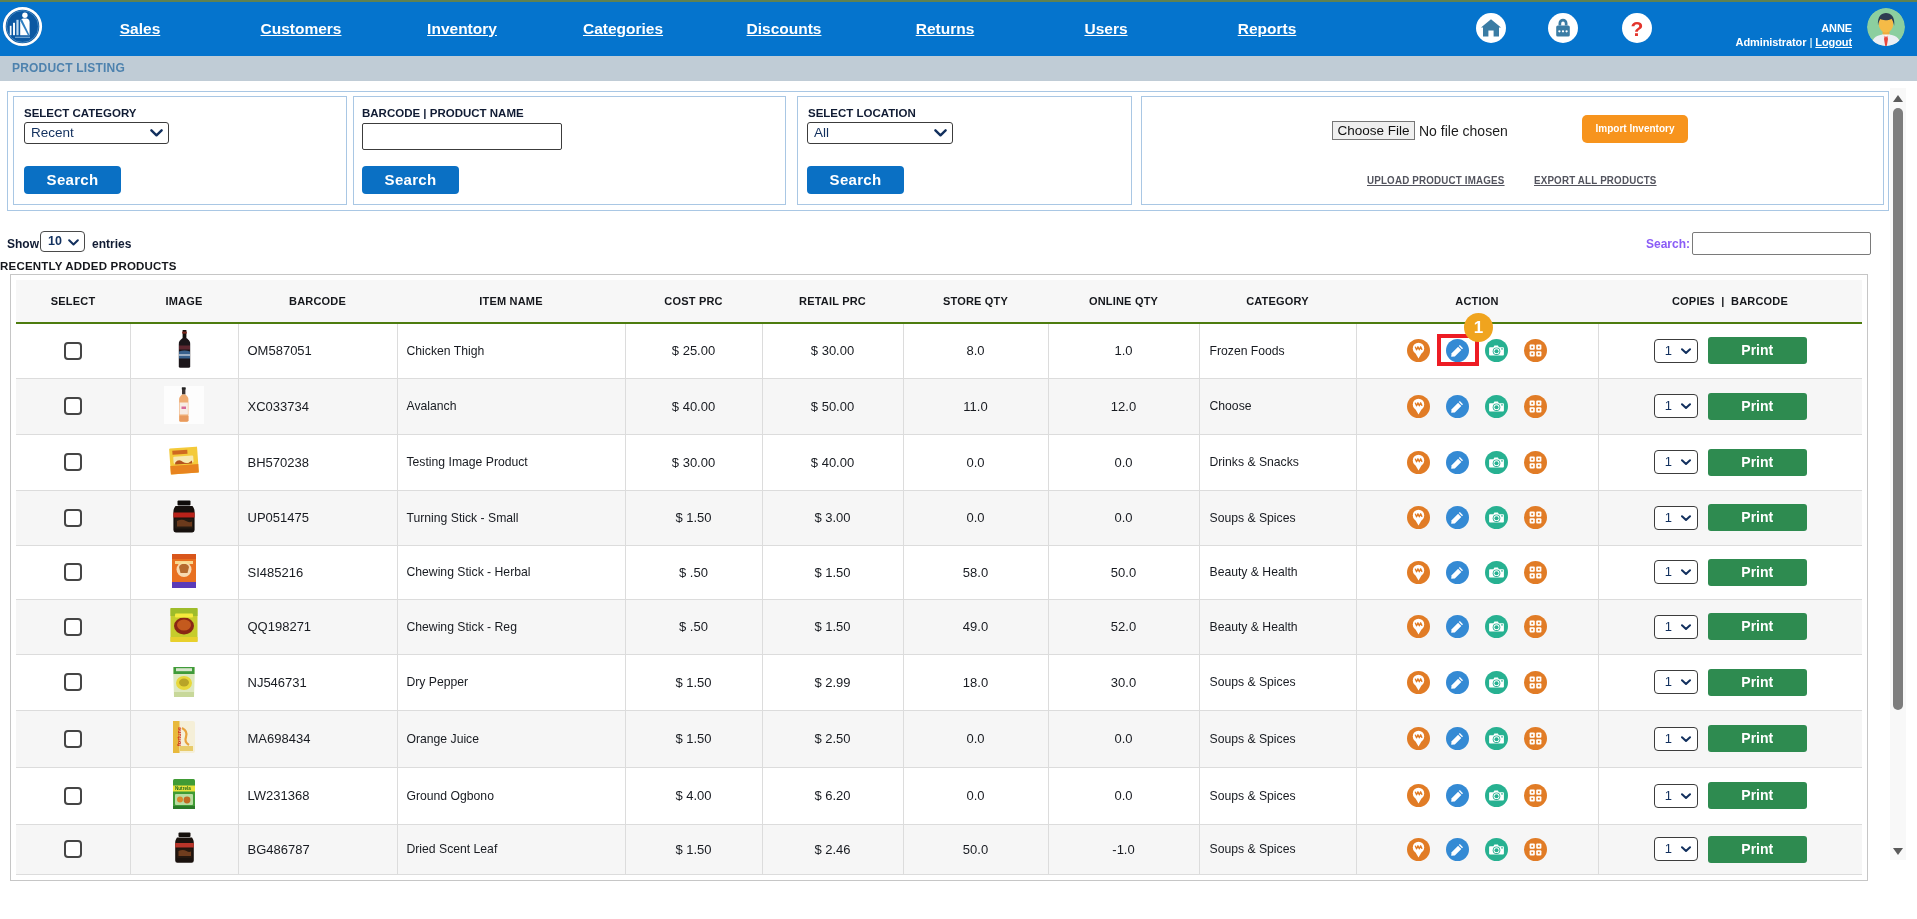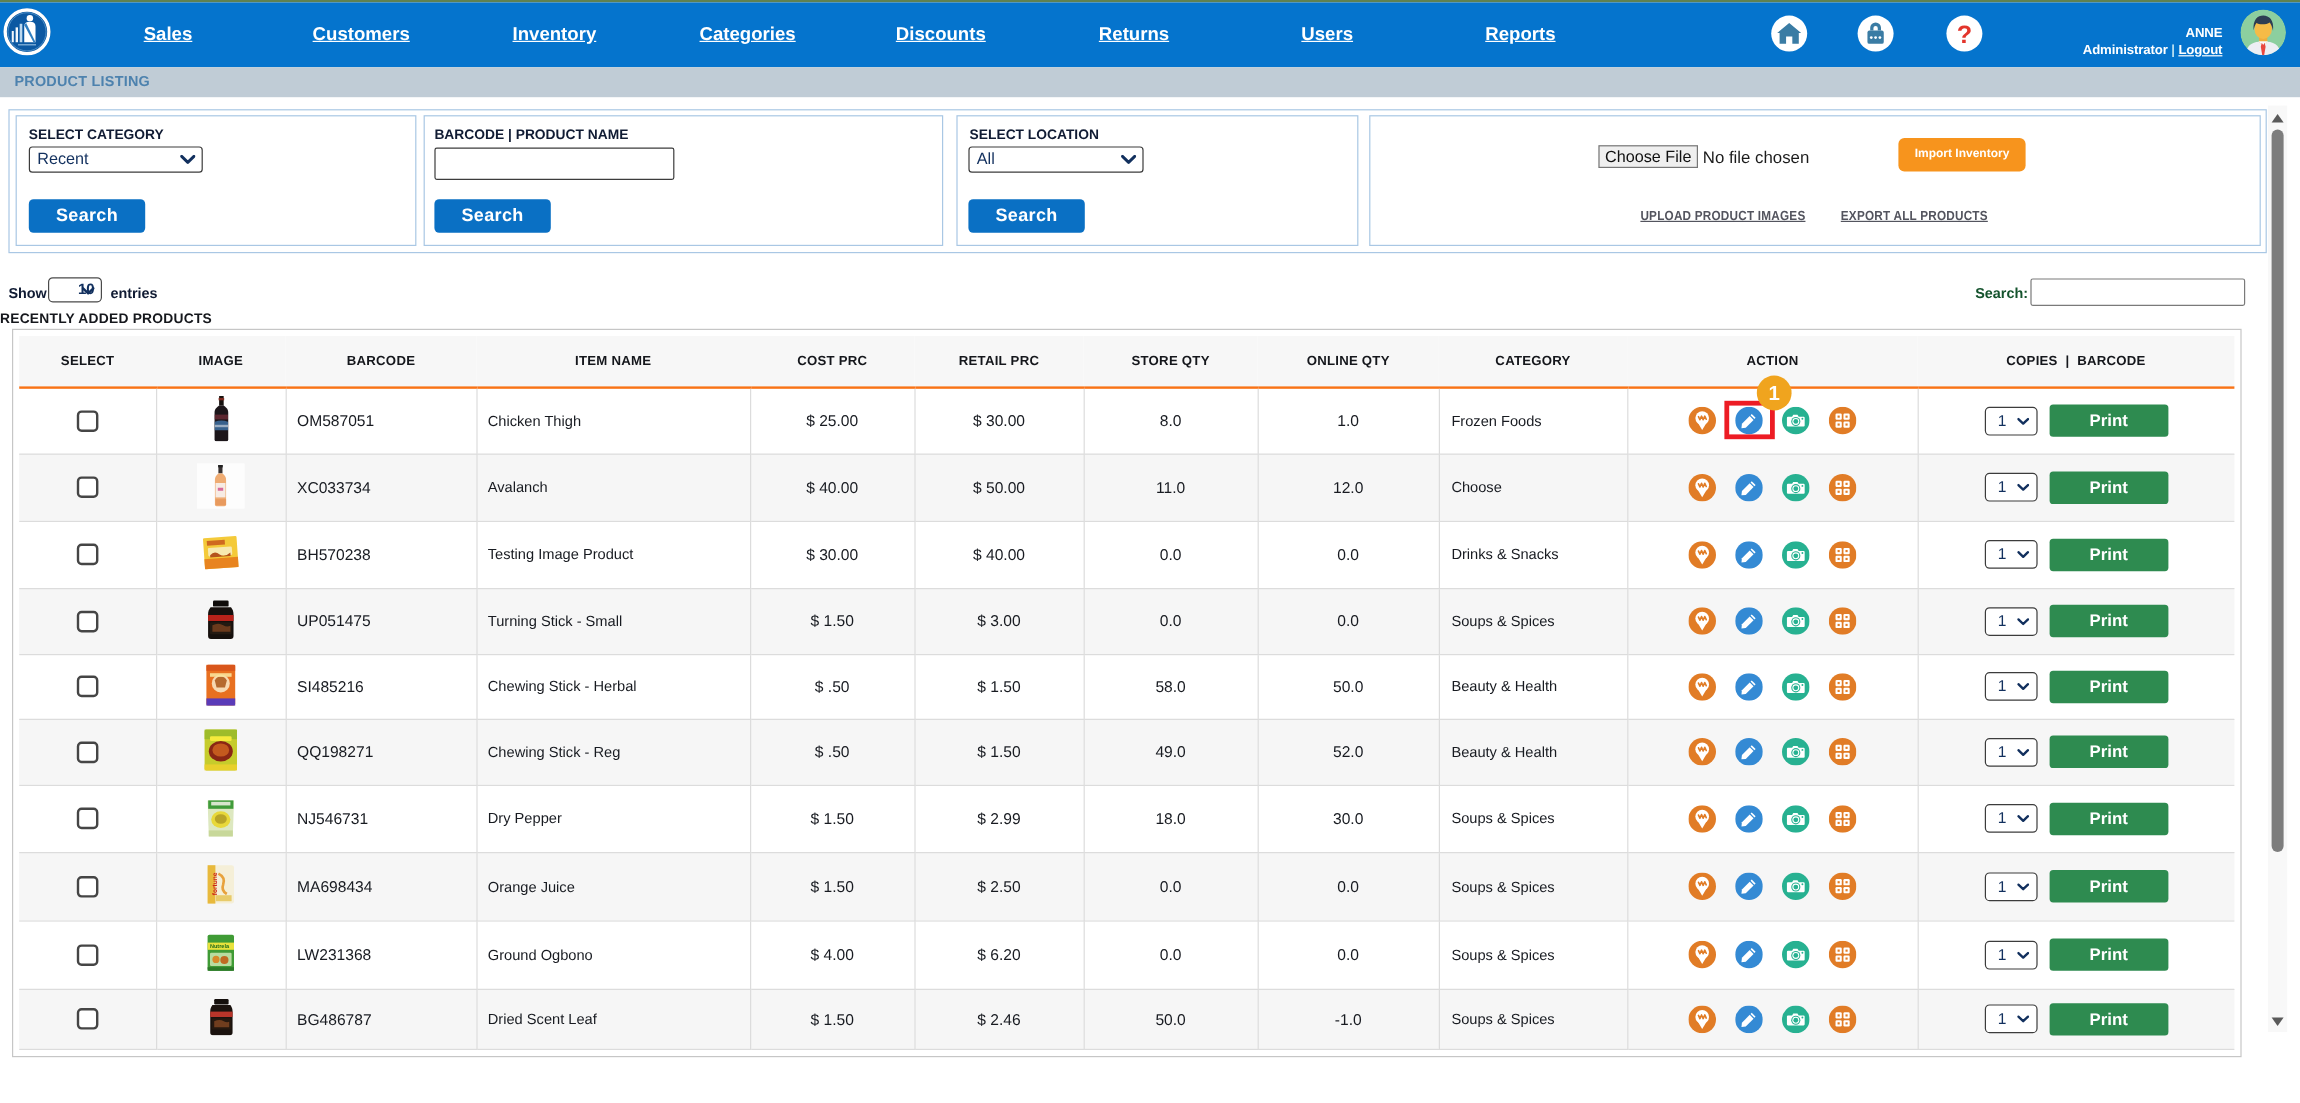--- a/index.html
+++ b/index.html
@@ -27,32 +27,32 @@
 .cfile{position:absolute;left:1332px;top:121px;width:83px;height:19px;border:1px solid #767676;
  background:#efefef;font-size:13.5px;color:#111;text-align:center;line-height:17px}
 .nofile{position:absolute;left:1419px;top:123px;font-size:14px;color:#1c1c1c}
 .impbtn{position:absolute;left:1582px;top:115px;width:106px;height:28px;background:#f7941d;
  border-radius:5px;color:#fff;font-size:10px;font-weight:bold;text-align:center;line-height:28px;white-space:nowrap}
 .ulink{position:absolute;top:174px;font-size:11px;font-weight:bold;color:#53545e;
  text-decoration:underline;letter-spacing:.2px;transform:scaleX(.89);transform-origin:left}
 .showrow{position:absolute;left:7px;top:237px;font-size:12px;font-weight:bold;color:#101b33}
 .shsel{position:absolute;left:40px;top:231px;width:45px;height:21px;border:1.5px solid #4a4a4a;
  border-radius:4px;background:#fff;font-size:12.5px;font-weight:bold;color:#12305e;line-height:18px;
- padding-left:24px}
+ padding-left:7px}
 .shsel svg{position:absolute;right:5px;top:7px;width:11px;height:7px}
-.slab{position:absolute;left:1646px;top:237px;font-size:12px;font-weight:bold;color:#14532d}
+.slab{position:absolute;left:1646px;top:237px;font-size:12px;font-weight:bold;color:#8b5cf6}
 .sinp{position:absolute;left:1692px;top:232px;width:179px;height:23px;border:1px solid #7a7a7a;
  border-radius:2px;background:#fff}
 .ttitle{position:absolute;left:0px;top:260px;width:1878px;text-align:left;font-size:11.5px;
  font-weight:bold;color:#15171c;letter-spacing:.2px}
 .twrap{position:absolute;left:10px;top:274px;width:1858px;height:607px;border:1px solid #c6c6c6;
  padding:5px}
 table{border-collapse:collapse;table-layout:fixed;width:1846px}
 th{background:#f7f7f7;height:43px;font-size:11px;font-weight:bold;color:#15171c;
- letter-spacing:.2px;border-bottom:2px solid #f97316}
+ letter-spacing:.2px;border-bottom:2px solid #4d7c0f}
 td{font-size:13px;color:#181b21;text-align:center;border-right:1px solid #dcdcdc;
  border-bottom:1px solid #dcdcdc}
 td:last-child{border-right:none}
 tr.odd td{background:#fff}
 tr.even td{background:#f6f6f6}
 td.ltxt{text-align:left;padding-left:9px}
 td.n12{text-align:left;padding-left:9px;font-size:12.2px}
 .ckb{display:inline-block;width:18px;height:18px;border:2px solid #454545;border-radius:4px;
  background:#fff;vertical-align:middle}
 .acticons{display:flex;justify-content:center;align-items:center;gap:16px}

